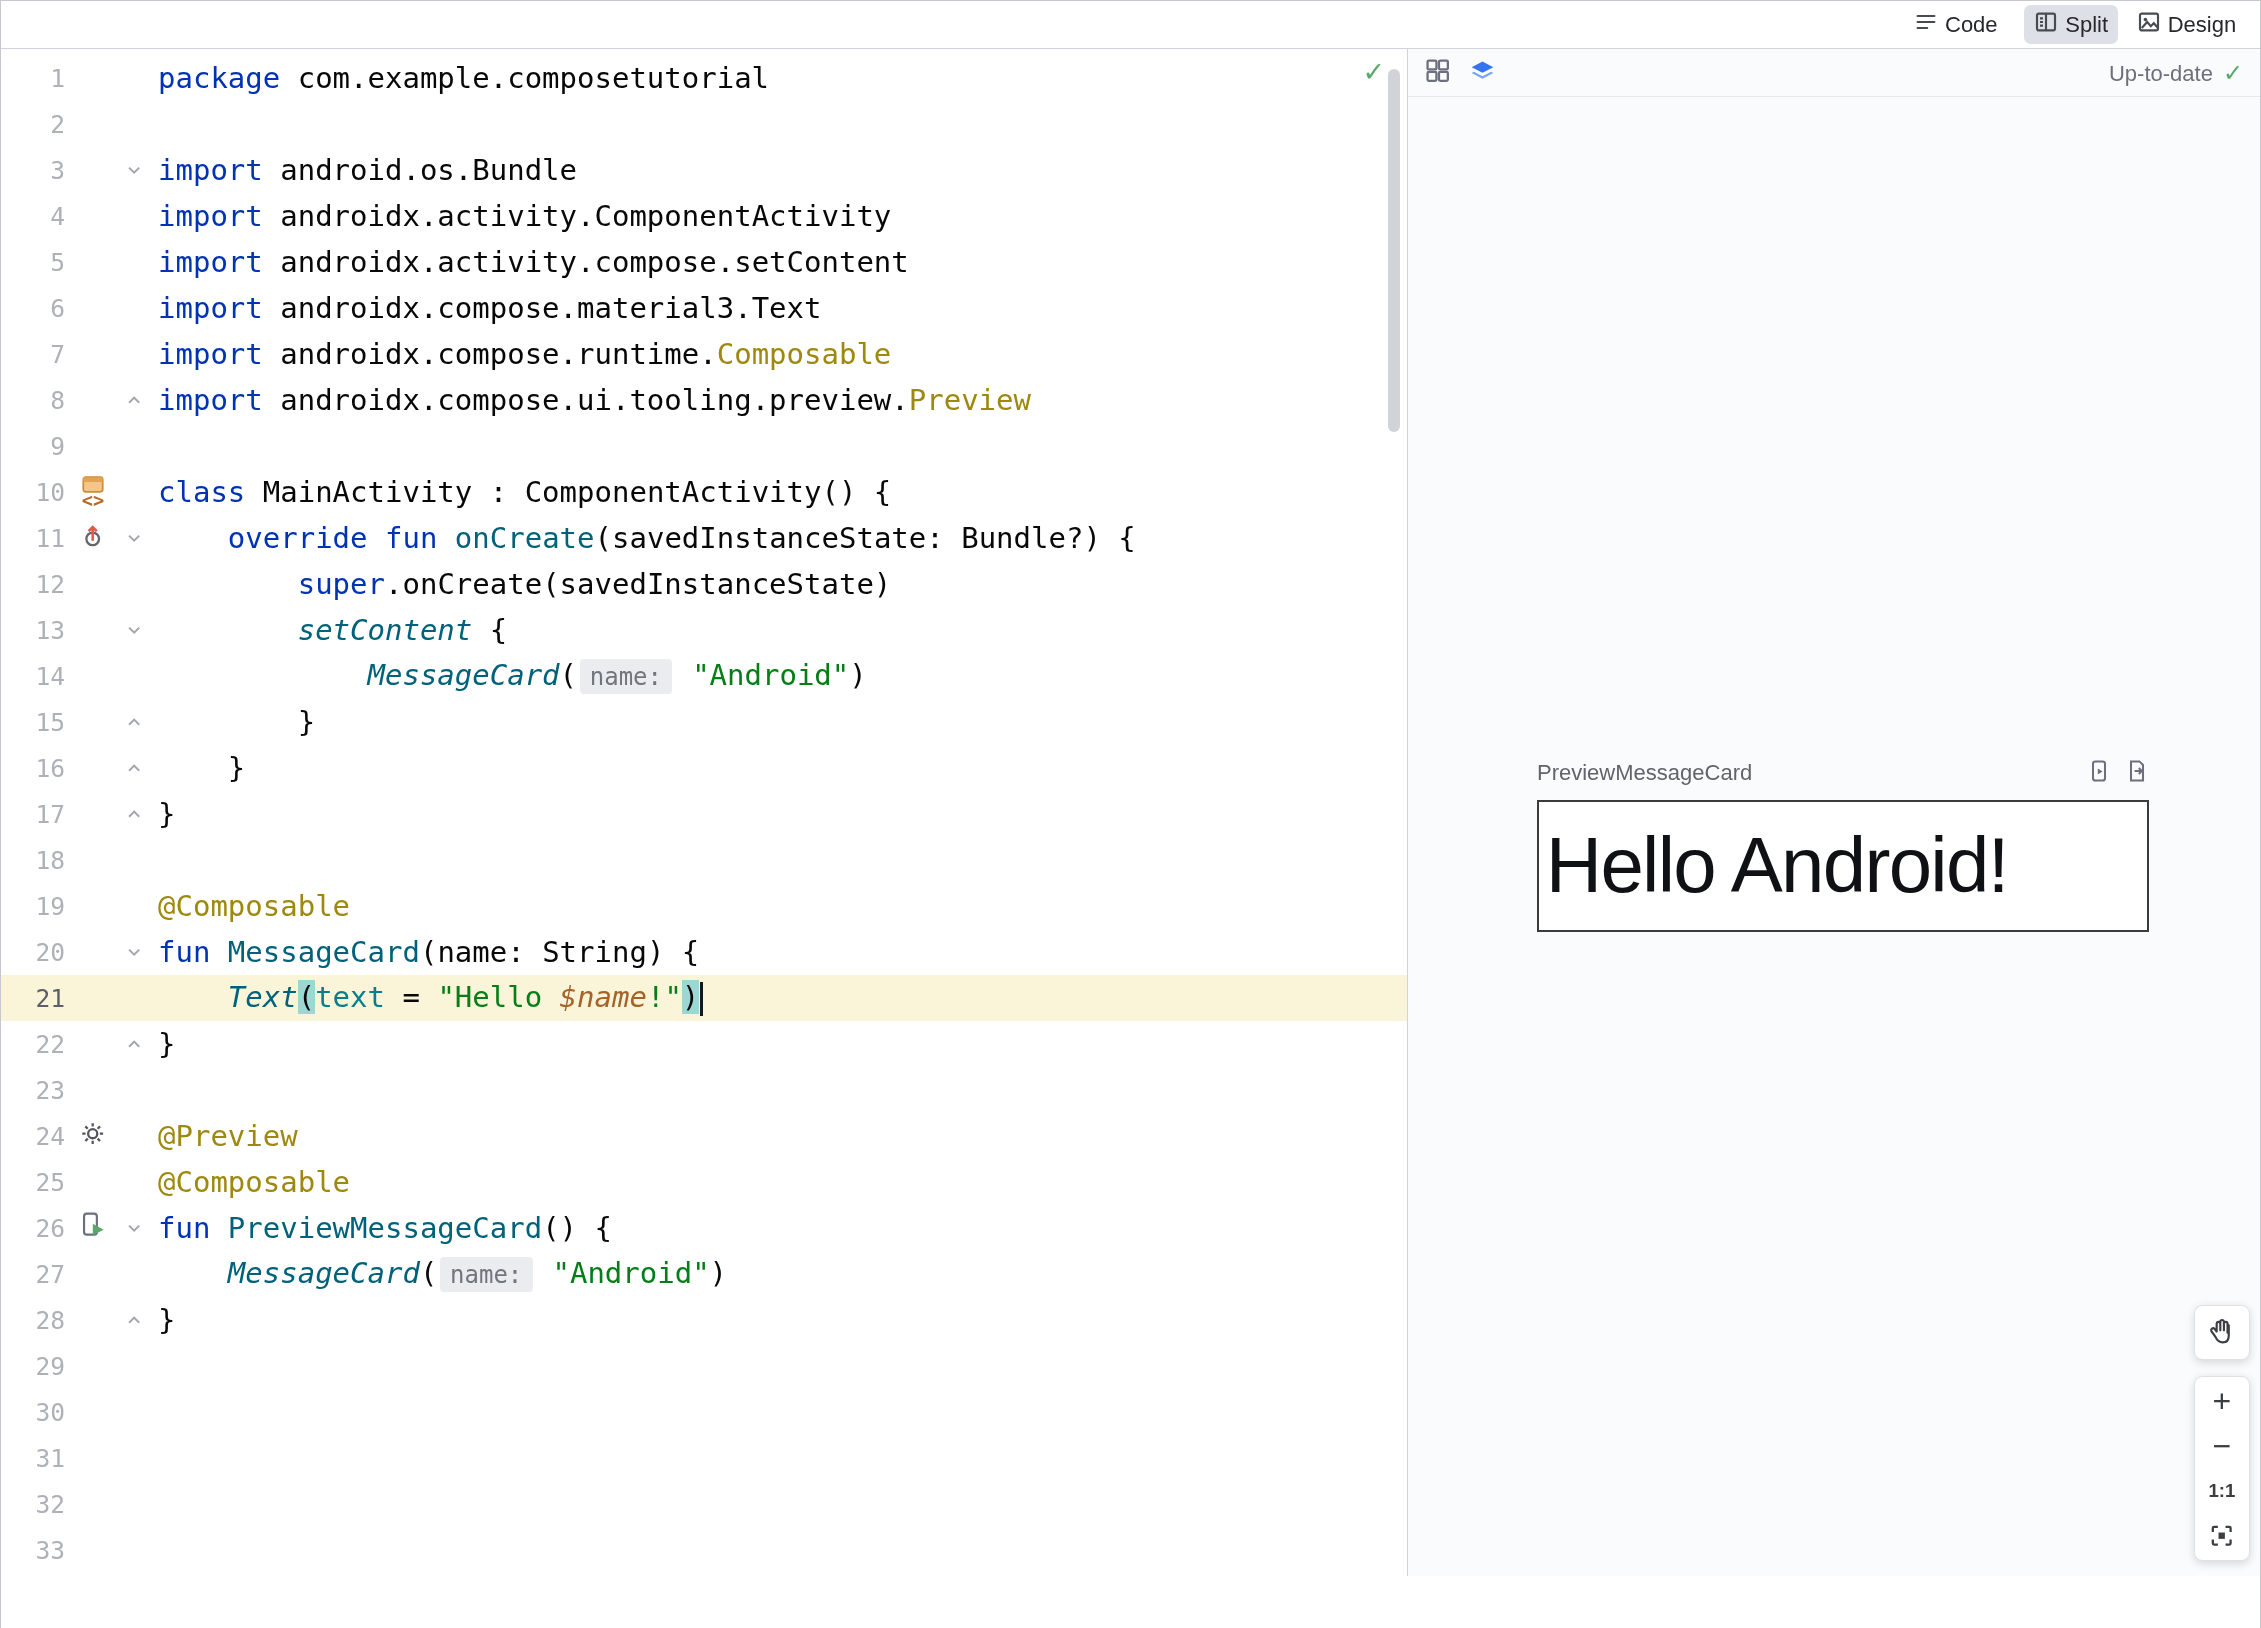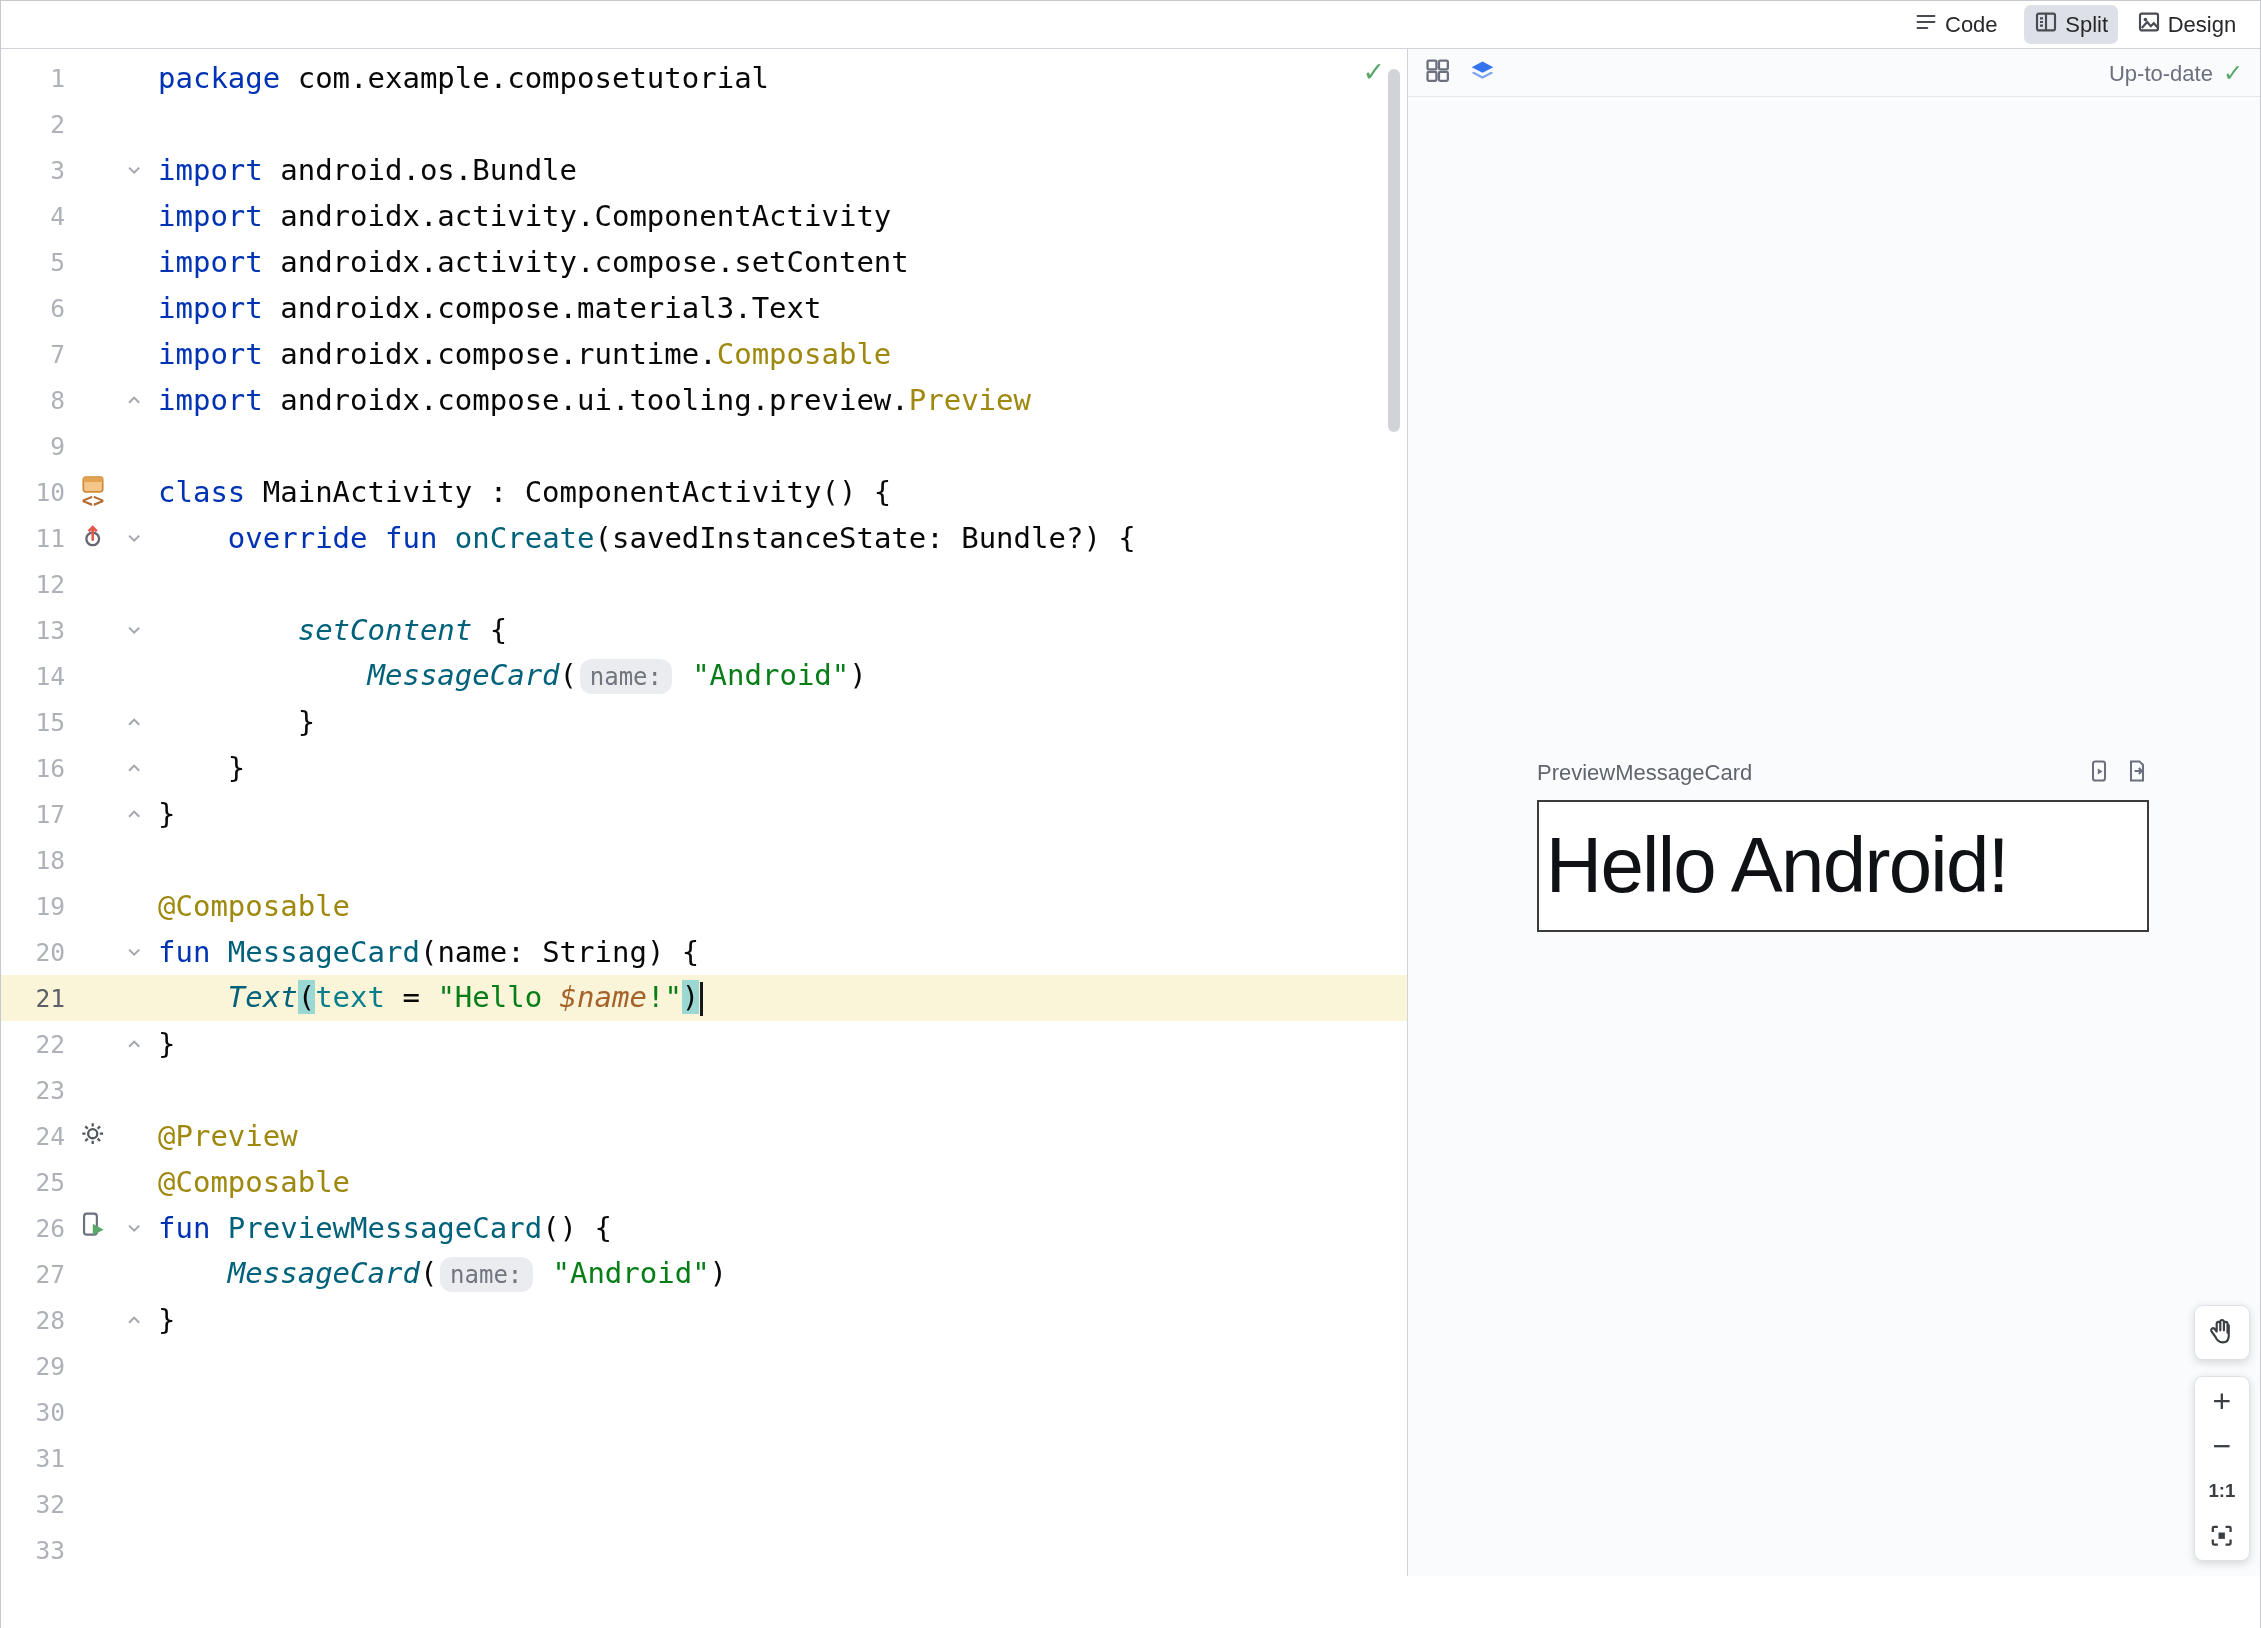--- a/index.html
+++ b/index.html
@@ -45,21 +45,21 @@
   .tk-pln{color:#080808;}
   .tk-kw{color:var(--keyword,#0033b3);}
   .tk-str{color:var(--string,#067d17);}
   .tk-ann{color:var(--annotation,#9e880d);}
   .tk-fn{color:var(--function,#00627a);text-align:center;}
   .tk-fni{color:var(--function,#00627a);font-style:italic;}
   .tk-arg{color:var(--named-arg,#077e8c);}
   .tk-tpl{color:var(--template,#a5632a);font-style:italic;}
   .tk-brk{color:#080808;background:var(--brace-match,#9bd8d3);}
   .tk-hint{display:inline-block;font-size:24px;background:var(--hint-bg,#ebecf0);
-    color:var(--hint-fg,#71757e);border-radius:12px;padding:1.7px 10.2px;margin:0 2.5px;line-height:32px;}
+    color:var(--hint-fg,#71757e);border-radius:4px;padding:1.7px 10.2px;margin:0 2.5px;line-height:32px;}
   .caret{display:inline-block;width:2.5px;height:34px;background:#15171b;vertical-align:middle;margin-left:0.8px;}
   .inspection{position:absolute;top:6.8px;right:22px;font-size:27px;color:var(--green,#59a869);}
   .vscroll{position:absolute;top:20.3px;right:6.8px;width:12px;height:363px;background:#ccced4;
     border-radius:6px;opacity:.9;}
   
   .preview{flex:1;position:relative;background:var(--preview-bg,#fafbfc);}
   .ptoolbar{height:47px;display:flex;align-items:center;gap:18.6px;padding:0 17px;
     border-bottom:0.8px solid #e6e8ec;}
   .pstatus{margin-left:auto;display:flex;align-items:flex-end;gap:10px;font-size:22px;color:#6c707e;}
   .pcheck{color:var(--green,#59a869);font-size:24px;}
@@ -137,21 +137,21 @@
           <div class="cline"><div class="lnum">10</div><div class="islot"><span class="gicons"><svg width="22" height="17" viewBox="0 0 18 14">
                   <rect x="1" y="1" width="16" height="12" rx="2" fill="#f5c689" stroke="#cf8a38" stroke-width="1.4"></rect>
                   <rect x="1" y="1" width="16" height="4" rx="1" fill="#e2a353"></rect>
                 </svg><span class="codetag">&lt;&gt;</span></span></div><div class="fslot"></div><div class="lcode"><span class="tk-kw">class</span><span class="tk-pln"> MainActivity : ComponentActivity() {</span></div></div>
           <div class="cline"><div class="lnum">11</div><div class="islot"><span><svg width="25.4" height="25.4" viewBox="0 0 20 20">
                   <circle cx="10" cy="12.5" r="5" fill="none" stroke="#64666d" stroke-width="1.8"></circle>
                   <path d="M10 14V3.5M6.8 6.5 10 3.2l3.2 3.3" fill="none" stroke="#e4584b" stroke-width="2"></path>
                 </svg></span></div><div class="fslot"><svg class="chev down" width="20.3" height="20.3" viewBox="0 0 24 24">
                 <path d="M6 9l6 6 6-6" fill="none" stroke="#a2a6ad" stroke-width="2.4"></path>
               </svg></div><div class="lcode"><span class="tk-pln">    </span><span class="tk-kw">override</span><span class="tk-pln"> </span><span class="tk-kw">fun</span><span class="tk-pln"> </span><span class="tk-fn">onCreate</span><span class="tk-pln">(savedInstanceState: Bundle?) {</span></div></div>
-          <div class="cline"><div class="lnum">12</div><div class="islot"></div><div class="fslot"></div></div>
+          <div class="cline"><div class="lnum">12</div><div class="islot"></div><div class="fslot"></div><div class="lcode"><span class="tk-pln">        </span><span class="tk-kw">super</span><span class="tk-pln">.onCreate(savedInstanceState)</span></div></div>
           <div class="cline"><div class="lnum">13</div><div class="islot"></div><div class="fslot"><svg class="chev down" width="20.3" height="20.3" viewBox="0 0 24 24">
                 <path d="M6 9l6 6 6-6" fill="none" stroke="#a2a6ad" stroke-width="2.4"></path>
               </svg></div><div class="lcode"><span class="tk-pln">        </span><span class="tk-fni">setContent</span><span class="tk-pln"> {</span></div></div>
           <div class="cline"><div class="lnum">14</div><div class="islot"></div><div class="fslot"></div><div class="lcode"><span class="tk-pln">            </span><span class="tk-fni">MessageCard</span><span class="tk-pln">(</span><span class="tk-hint">name:</span><span class="tk-pln"> </span><span class="tk-str">"Android"</span><span class="tk-pln">)</span></div></div>
           <div class="cline"><div class="lnum">15</div><div class="islot"></div><div class="fslot"><svg class="chev up" width="20.3" height="20.3" viewBox="0 0 24 24">
                 <path d="M6 9l6 6 6-6" fill="none" stroke="#a2a6ad" stroke-width="2.4"></path>
               </svg></div><div class="lcode"><span class="tk-pln">        }</span></div></div>
           <div class="cline"><div class="lnum">16</div><div class="islot"></div><div class="fslot"><svg class="chev up" width="20.3" height="20.3" viewBox="0 0 24 24">
                 <path d="M6 9l6 6 6-6" fill="none" stroke="#a2a6ad" stroke-width="2.4"></path>
               </svg></div><div class="lcode"><span class="tk-pln">    }</span></div></div>

